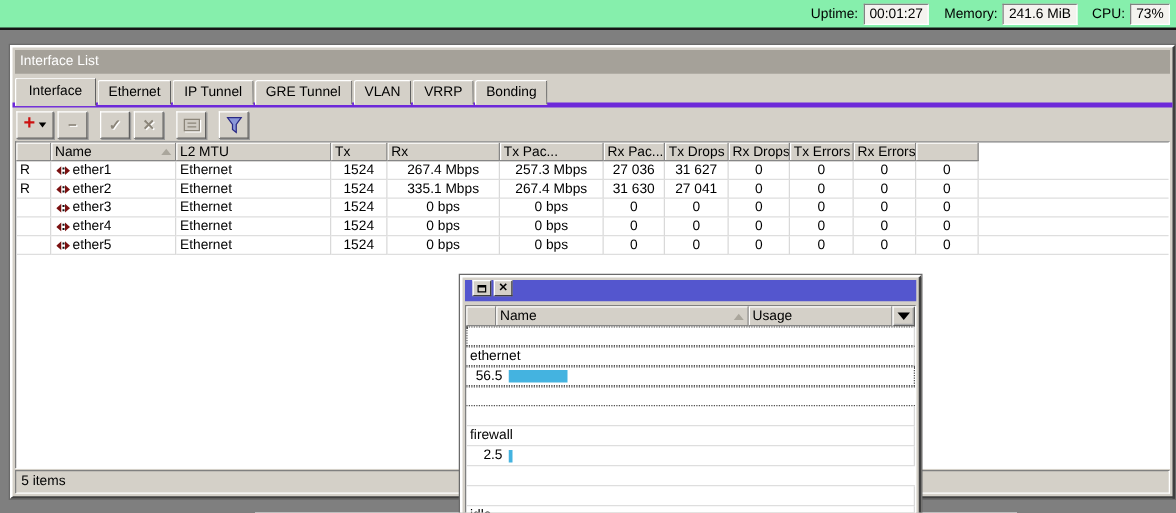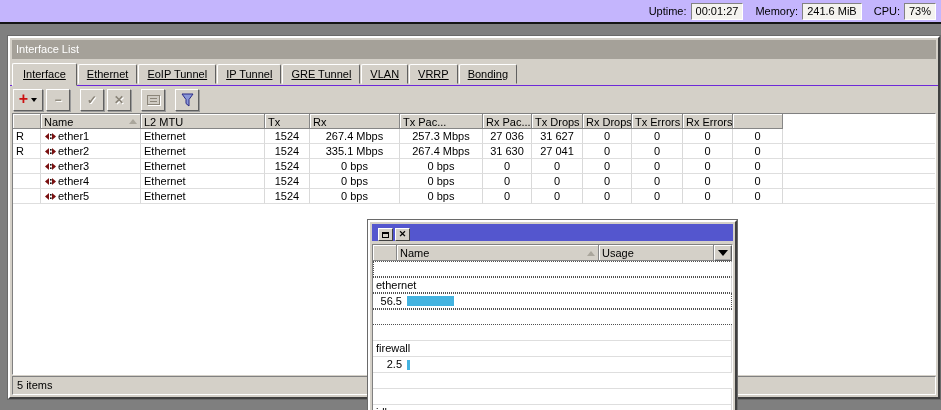--- a/index.html
+++ b/index.html
@@ -8,21 +8,21 @@
     position:relative;
     background:#7f7f7f;
     font-family:"Liberation Sans", sans-serif;
     font-size:11px;
     color:#000;
   }
 
   
   .topbar {
     position:absolute; left:0; top:0; width:941px; height:24px;
-    background:#c4b5fd;
+    background:#86efac;
     border-bottom:2px solid #151515;
     display:flex; align-items:center; justify-content:flex-end;
     gap:4px; padding-right:5px;
   }
   .topbar .lbl { margin-left:8px; }
   .sunken-field {
     background:#f4f3ef;
     border:1px solid; border-color:#828282 #ffffff #ffffff #828282;
     padding:1px 4px; line-height:13px;
   }
@@ -31,42 +31,41 @@
   .win {
     position:absolute;
     background:#d4d0c8;
     border:2px solid; border-color:#ffffff #404040 #404040 #ffffff;
     box-shadow:0 0 0 1px #6a6a6a;
     display:flex; flex-direction:column;
   }
   .titlebar {
     height:19px; margin:2px; padding:0 4px;
     color:#fff; line-height:19px;
-    display:flex; align-items:flex-end;
+    display:flex; align-items:flex-start;
     flex:0 0 auto;
   }
   .titlebar.inactive { background:#a5a199; }
   .titlebar.active   { background:#5456ce; height:17px; line-height:17px; }
   .title-text { flex:1 1 auto; white-space:nowrap; overflow:hidden; }
   .tb-btn {
     width:15px; height:13px; margin-left:2px;
     background:#d4d0c8;
     border:1px solid; border-color:#ffffff #404040 #404040 #ffffff;
     display:flex; align-items:center; justify-content:center;
     color:#000; font-size:9px; font-weight:bold; line-height:1;
   }
   .max-glyph { width:7px; height:6px; border:1px solid #000; border-top:2px solid #000; }
 
   
   .tabs {
-    display:flex; align-items:flex-start;
+    display:flex; align-items:center;
     height:25px; padding:2px 2px 0 2px;
-    border-bottom:1px solid #6d28d9;
+    border-bottom:4px solid #6d28d9;
     flex:0 0 auto;
-    text-decoration:underline;
   }
   .tab {
     padding:3px 8px 3px 8px; margin-right:1px;
     background:#d4d0c8;
     border:1px solid; border-color:#ffffff #606060 #d4d0c8 #ffffff;
     border-radius:2px 2px 0 0;
     position:relative; top:1px;
     white-space:nowrap; cursor:default;
   }
   .tab.active {
@@ -174,21 +173,20 @@
 </div>
 
 <div class="win iface-win">
   <div class="titlebar inactive">
     <span class="title-text">Interface List</span>
   </div>
 
   <div class="tabs">
     <span class="tab active">Interface</span>
     <span class="tab">Ethernet</span>
-    <span class="tab">EoIP Tunnel</span>
     <span class="tab">IP Tunnel</span>
     <span class="tab">GRE Tunnel</span>
     <span class="tab">VLAN</span>
     <span class="tab">VRRP</span>
     <span class="tab">Bonding</span>
   </div>
 
   <div class="toolbar">
     <div class="tool-btn" style="min-width:30px;">
       <span class="glyph-add">+</span>

